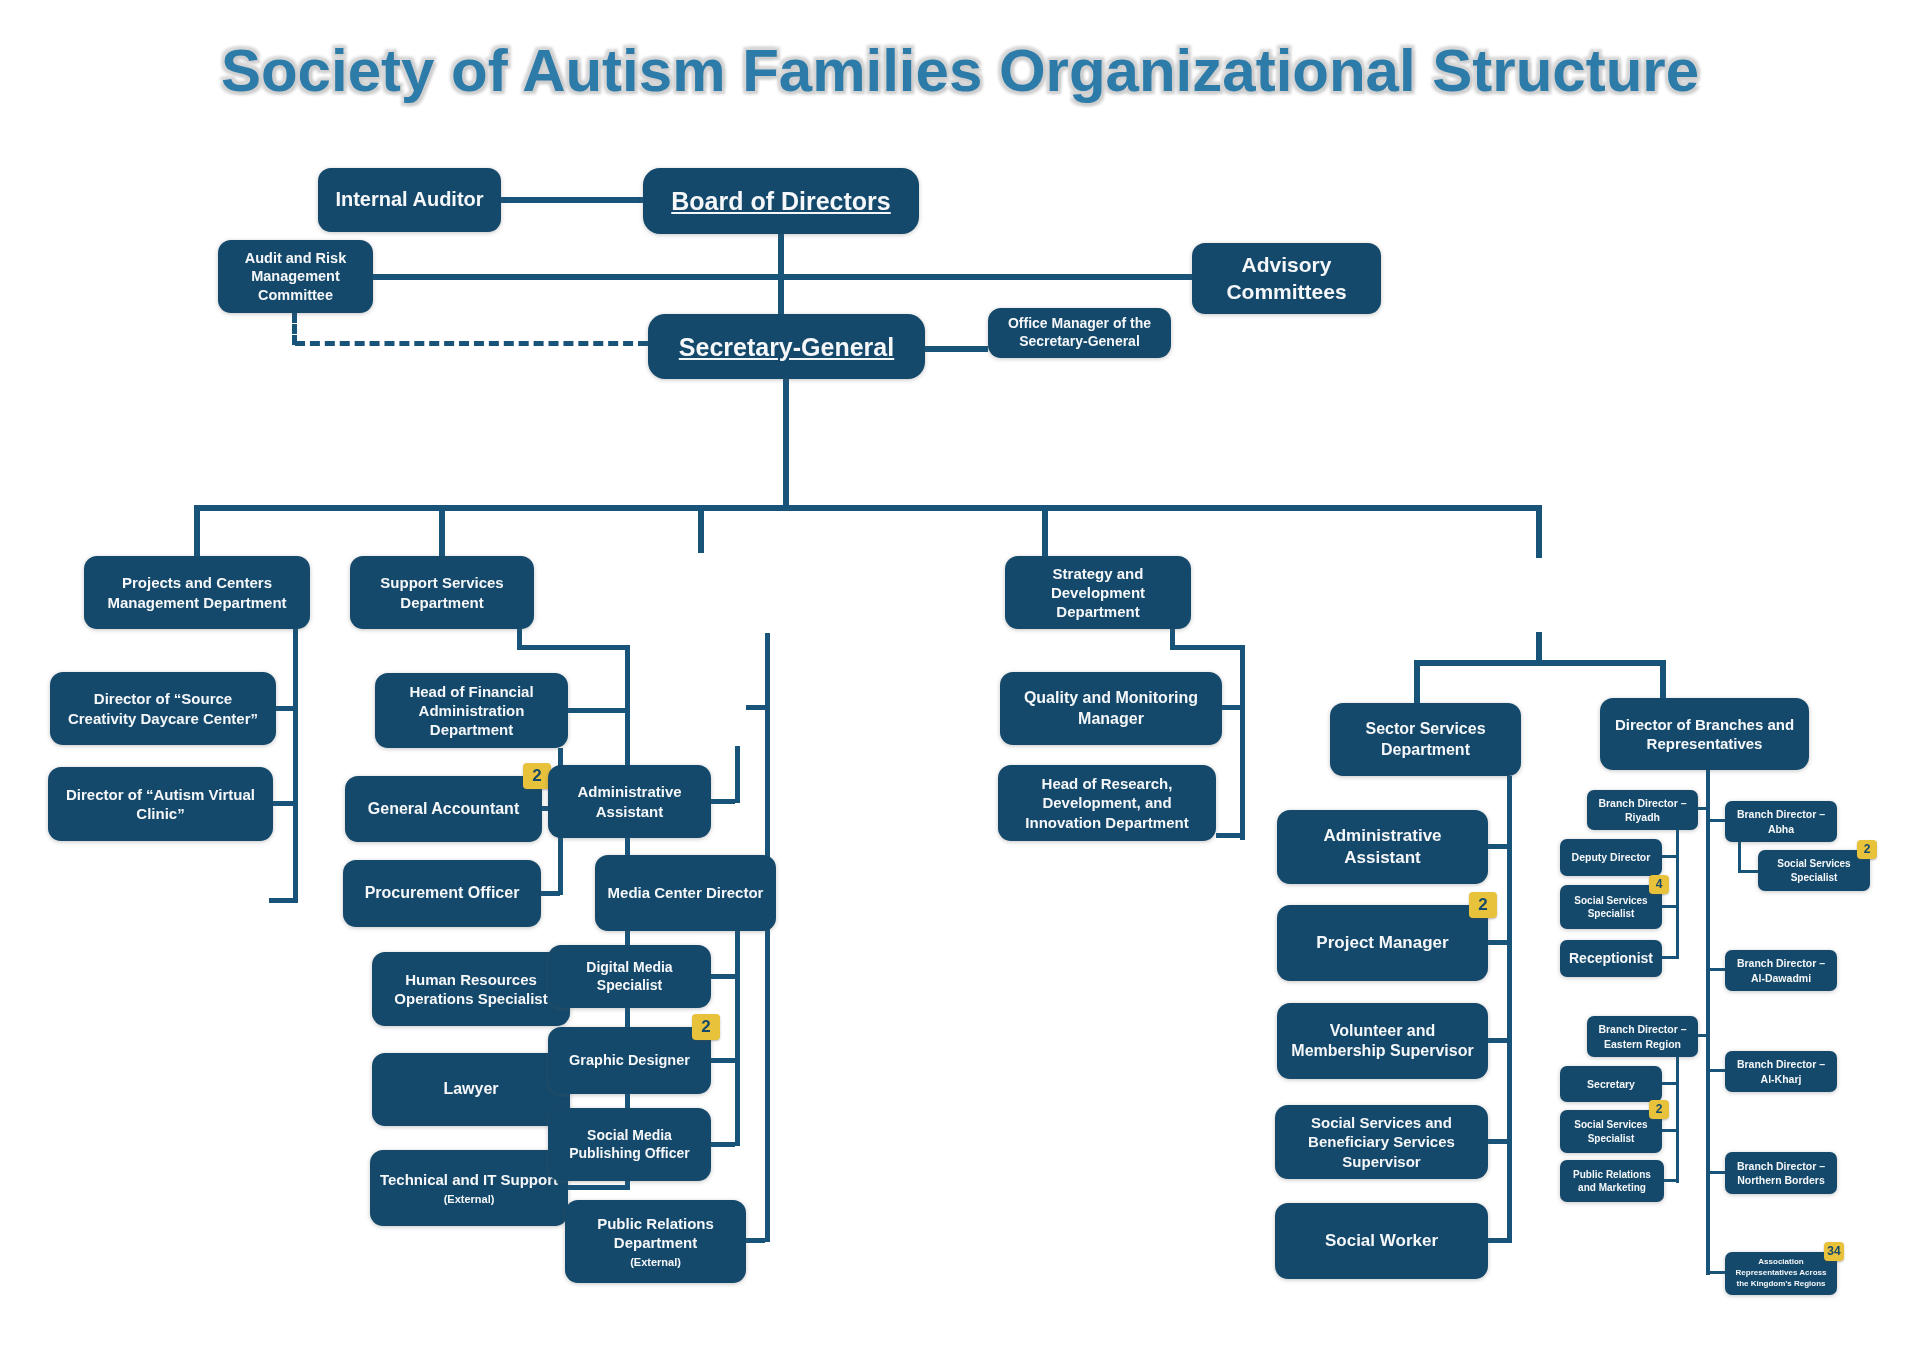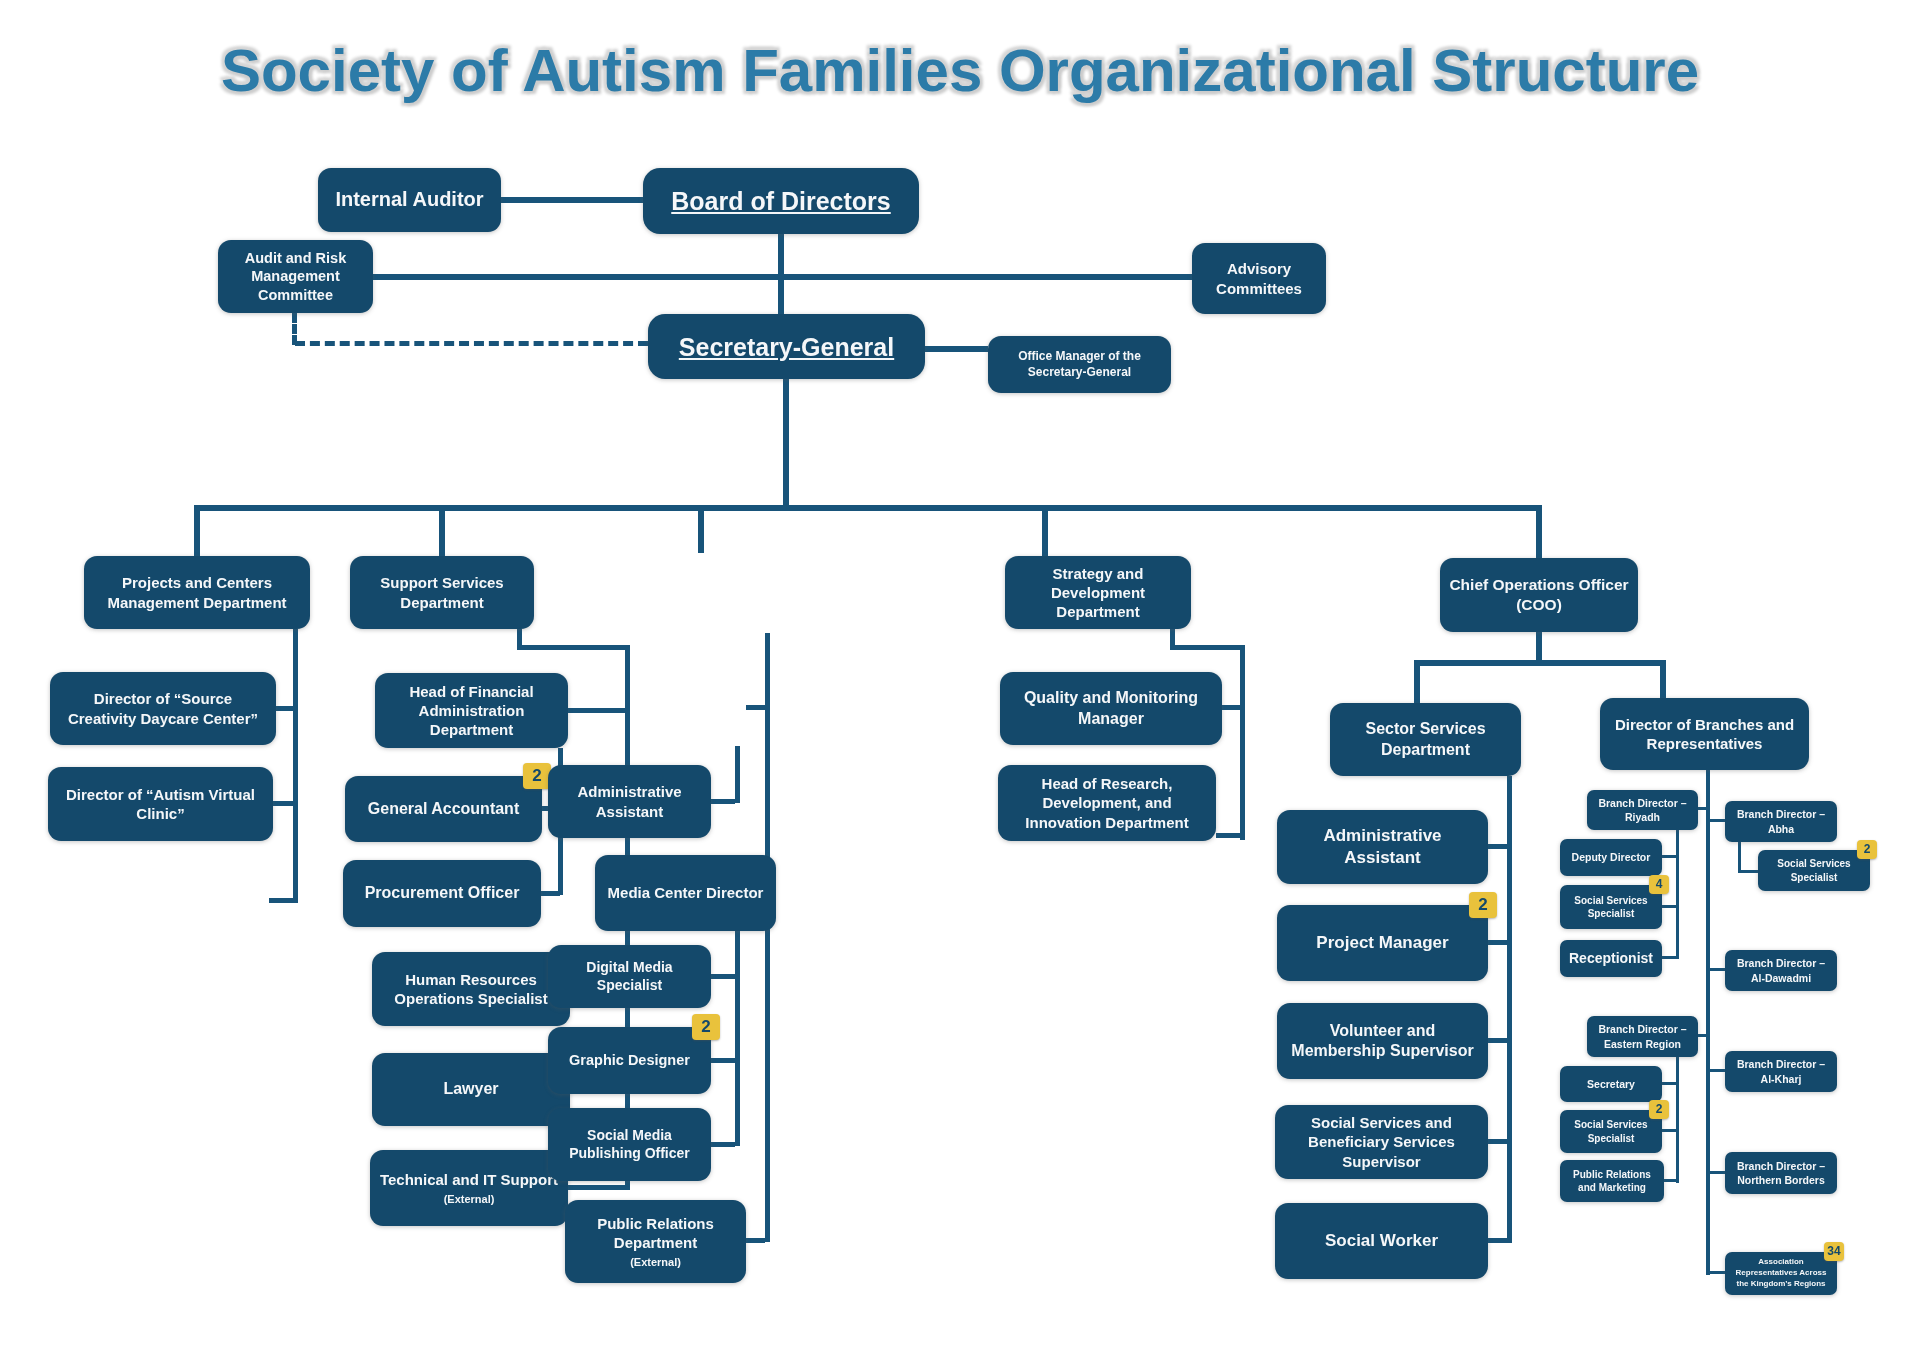--- a/index.html
+++ b/index.html
@@ -109,41 +109,38 @@
 
   <div class="node" style="left:318px;top:168px;width:183px;height:64px;font-size:20px">
       <span>Internal Auditor</span>
     </div>
   <div class="node node-xl" style="left:643px;top:168px;width:276px;height:66px;font-size:25px">
       <span>Board of Directors</span>
     </div>
   <div class="node" style="left:218px;top:240px;width:155px;height:73px;font-size:14.5px">
       <span>Audit and Risk Management Committee</span>
     </div>
-  <div class="node" style="left:1192px;top:243px;width:134px;height:71px;font-size:15px">
+  <div class="node" style="left:1192px;top:243px;width:189px;height:71px;font-size:21px">
       <span>Advisory Committees</span>
     </div>
   <div class="node node-xl" style="left:648px;top:314px;width:277px;height:65px;font-size:25px">
       <span>Secretary-General</span>
     </div>
-  <div class="node" style="left:988px;top:336px;width:183px;height:57px;font-size:12px">
+  <div class="node" style="left:988px;top:308px;width:183px;height:50px;font-size:14px">
       <span>Office Manager of the Secretary-General</span>
     </div>
 
   <div class="node" style="left:84px;top:556px;width:226px;height:73px;font-size:15px">
       <span>Projects and Centers Management Department</span>
     </div>
   <div class="node" style="left:350px;top:556px;width:184px;height:73px;font-size:15px">
       <span>Support Services Department</span>
     </div>
   <div class="node" style="left:1005px;top:556px;width:186px;height:73px;font-size:15px">
       <span>Strategy and Development Department</span>
-    </div>
-  <div class="node" style="left:1440px;top:558px;width:198px;height:74px;font-size:15.5px">
-      <span>Chief Operations Officer (COO)</span>
     </div>
 
   <div class="node" style="left:50px;top:672px;width:226px;height:73px;font-size:15px">
       <span>Director of “Source Creativity Daycare Center”</span>
     </div>
   <div class="node" style="left:48px;top:767px;width:225px;height:74px;font-size:15px">
       <span>Director of “Autism Virtual Clinic”</span>
     </div>
 
   <div class="node" style="left:375px;top:673px;width:193px;height:75px;font-size:15px">

